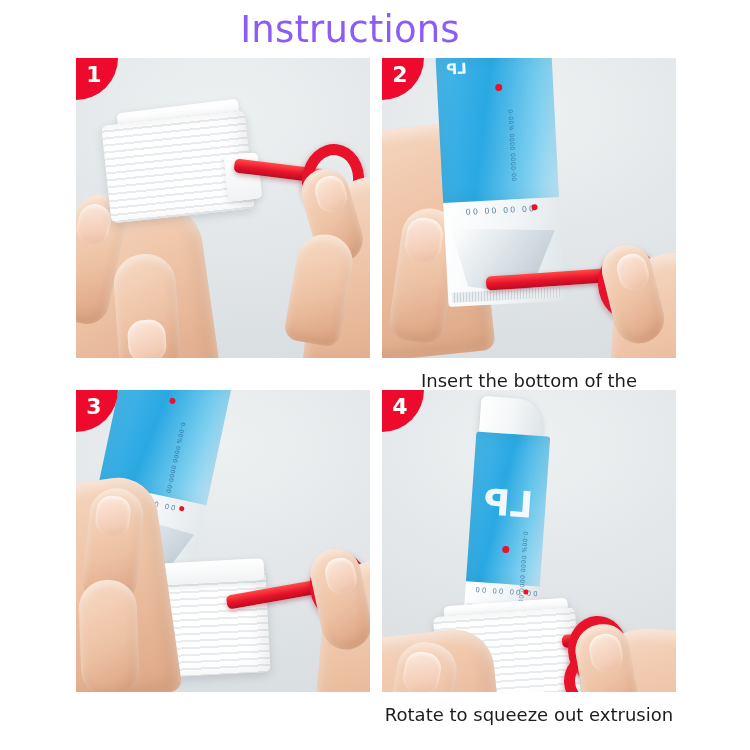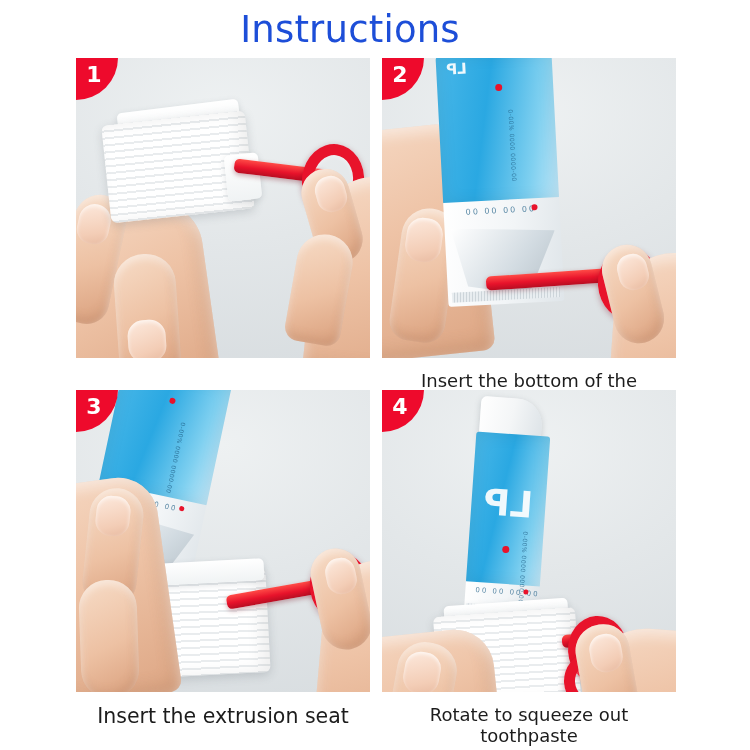--- a/index.html
+++ b/index.html
@@ -8,21 +8,21 @@
     background:#ffffff;
     font-family:"DejaVu Sans", sans-serif;
     overflow:hidden;
   }
   .page{position:relative;width:750px;height:750px;}
 
   .title{
     position:absolute;top:8px;left:0;width:700px;
     text-align:center;
     font-size:37px;
-    color:#1d4ed8;
+    color:#8b5cf6;
     font-weight:400;
     letter-spacing:0.2px;
   }
 
   .grid{
     position:absolute;top:58px;left:76px;
     width:600px;height:680px;
   }
 
   .cell{position:absolute;width:294px;}
@@ -267,21 +267,20 @@
           <div class="finger" style="left:10px;top:98px;width:54px;height:120px;border-radius:27px;transform:rotate(6deg);"></div>
           <div class="nail" style="left:20px;top:106px;width:34px;height:40px;border-radius:15px;transform:rotate(6deg);"></div>
           <div class="finger" style="left:4px;top:190px;width:58px;height:118px;border-radius:28px;transform:rotate(-2deg);"></div>
 
           <div class="hand" style="left:244px;top:172px;width:150px;height:190px;border-radius:56px 22px 10px 10px;transform:rotate(5deg);"></div>
           <div class="finger" style="left:240px;top:158px;width:50px;height:102px;border-radius:25px;transform:rotate(-12deg);"></div>
           <div class="nail" style="left:250px;top:168px;width:30px;height:36px;border-radius:14px;transform:rotate(-12deg);"></div>
         </div>
         <div class="badge">3</div>
       </div>
-      <div class="caption big">Insert the extrusion seat</div>
     </div>
 
     <div class="cell c4">
       <div class="photo tall">
         <div class="scene">
           <div class="bgsoft"></div>
 
           <div class="tubeCap" style="left:98px;top:8px;width:62px;height:44px;border-radius:6px 26px 4px 4px;transform:rotate(4deg);"></div>
           <div class="tube" style="left:88px;top:44px;width:74px;height:182px;transform:rotate(4deg);">
             <div class="tubeBlue" style="left:0;top:0;width:74px;height:152px;border-radius:3px;"></div>
@@ -304,17 +303,17 @@
           <div class="hand" style="left:-50px;top:244px;width:166px;height:150px;border-radius:60px 40px 10px 10px;transform:rotate(-6deg);"></div>
           <div class="finger" style="left:10px;top:252px;width:60px;height:112px;border-radius:28px;transform:rotate(10deg);"></div>
           <div class="nail" style="left:22px;top:262px;width:36px;height:42px;border-radius:16px;transform:rotate(10deg);"></div>
 
           <div class="hand" style="left:206px;top:240px;width:152px;height:160px;border-radius:56px 22px 10px 10px;transform:rotate(4deg);"></div>
           <div class="finger" style="left:198px;top:234px;width:54px;height:104px;border-radius:26px;transform:rotate(-10deg);"></div>
           <div class="nail" style="left:208px;top:244px;width:32px;height:38px;border-radius:15px;transform:rotate(-10deg);"></div>
         </div>
         <div class="badge">4</div>
       </div>
-      <div class="caption small">Rotate to squeeze out toothpaste</div>
+      <div class="caption small">Rotate to squeeze out extrusion</div>
     </div>
 
   </div>
 </div>
 
 </body></html>

